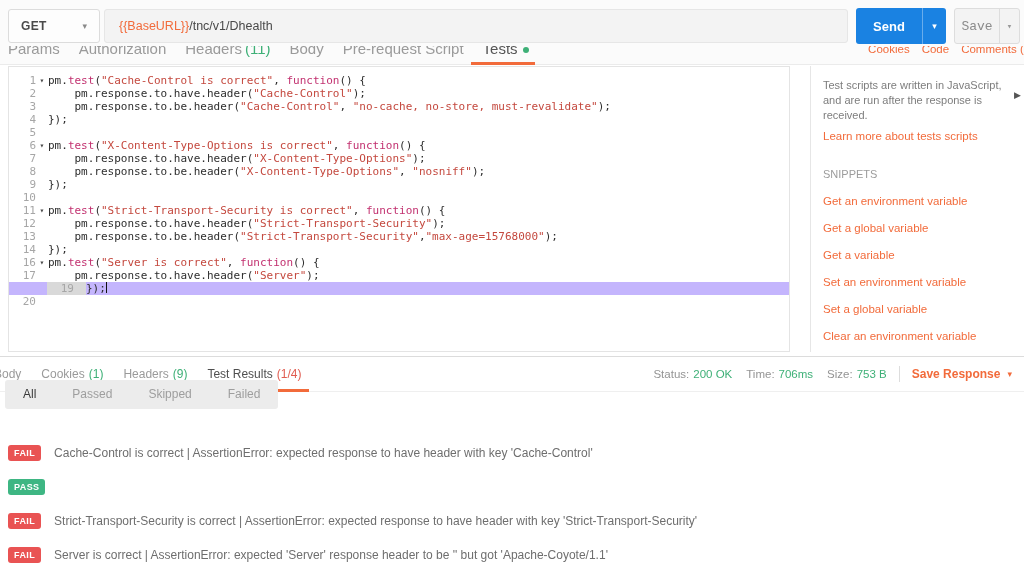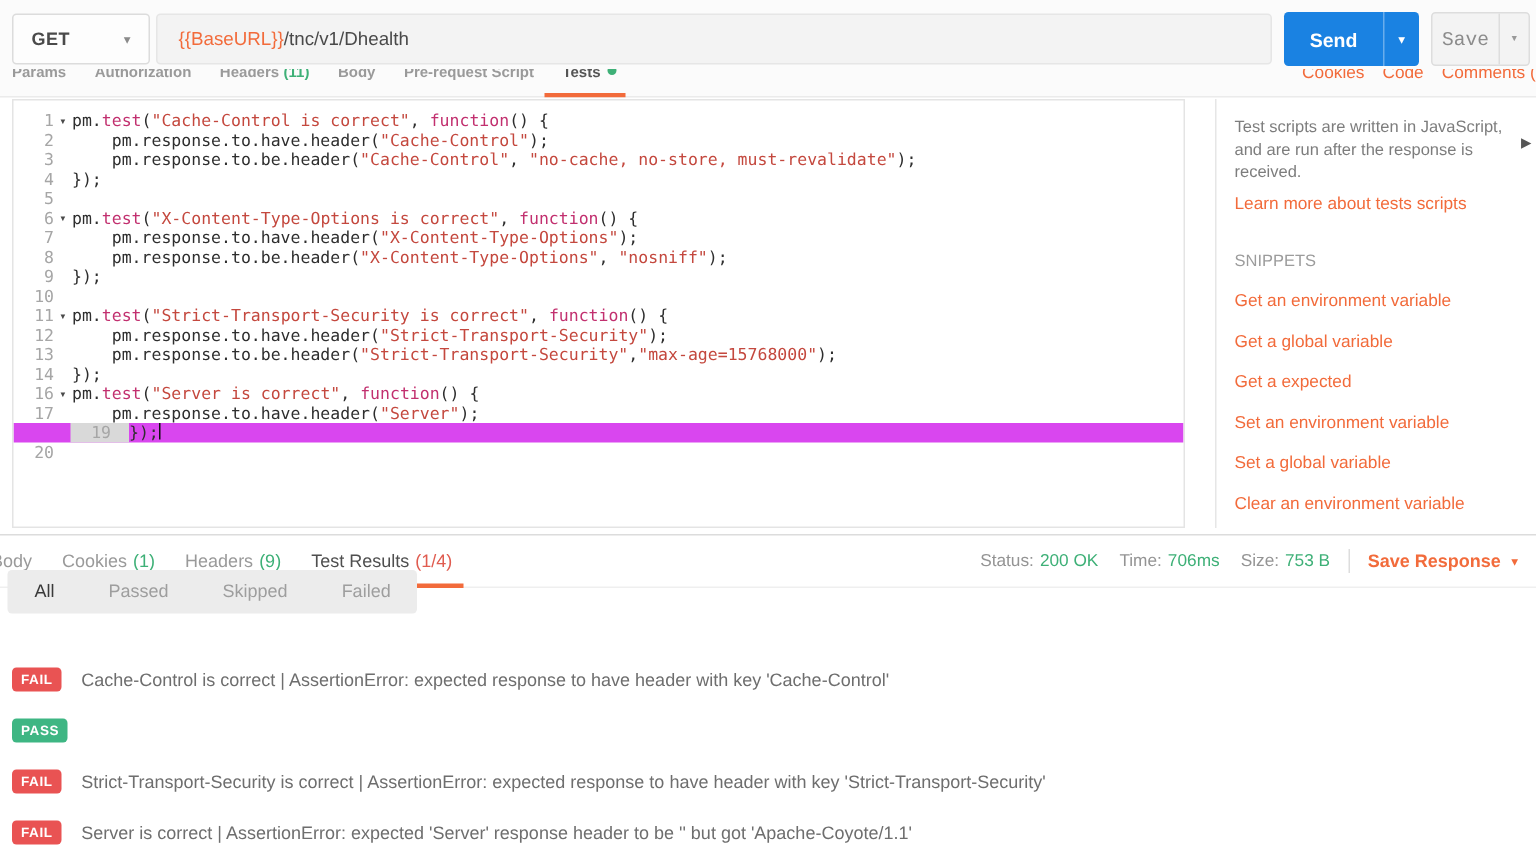--- a/index.html
+++ b/index.html
@@ -17,38 +17,38 @@
   .send-btn { position:absolute; left:856px; top:8px; width:90px; height:36px; background:#1a82e2; border-radius:3px; display:flex; color:#fff; cursor:pointer; }
   .send-btn .send-main { flex:1; display:flex; align-items:center; justify-content:center; font-size:13px; font-weight:bold; }
   .send-btn .send-caret { width:24px; border-left:1px solid rgba(255,255,255,.35); display:flex; align-items:center; justify-content:center; font-size:9px; }
   .save-btn { position:absolute; left:954px; top:8px; width:66px; height:36px; background:#f3f3f3; border:1px solid #ddd; border-radius:3px; display:flex; cursor:pointer;font-family:Liberation Mono, monospace; }
   .save-btn .save-main { flex:1; display:flex; align-items:center; justify-content:center; font-size:13px; color:#8b8b8b; }
   .save-btn .save-caret { width:20px; border-left:1px solid #ddd; display:flex; align-items:center; justify-content:center; font-size:9px; color:#999; }
 
   
   .req-tabs { position:absolute; left:0; right:-10px; top:46px; height:19px; overflow:hidden; }
   .req-row { display:flex; align-items:center; height:32px; line-height:32px; margin-top:-13px; padding-left:8px; }
-  .req-tab { position:relative; font-size:10px; color:#9a9a9a; margin-right:19px; white-space:nowrap; cursor:pointer;font-weight:bold; }
+  .req-tab { position:relative; font-size:15px; color:#9a9a9a; margin-right:19px; white-space:nowrap; cursor:pointer; }
   .req-tab .count { color:#3eb077; margin-left:3px; }
   .req-tab .dot { display:inline-block; width:6px; height:6px; border-radius:50%; background:#3eb077; margin-left:5px; vertical-align:1px; }
   .req-tab.active { color:#555; }
   .req-tab.active::after { content:""; position:absolute; left:-12px; right:-6px; bottom:0; height:3px; background:#f26b3b; }
   .req-links { margin-left:auto; display:flex; gap:12px; padding-right:0; }
   .req-link { font-size:11.5px; color:#f26b3b; white-space:nowrap; cursor:pointer; }
 
   
   .editor { position:absolute; left:8px; top:66px; width:782px; height:286px; background:#fff; border:1px solid #e4e4e4; overflow:hidden; font-family:"DejaVu Sans Mono", monospace; font-size:11px; line-height:13px; padding-top:7px; }
   .cm-line { display:flex; height:13px; white-space:pre; }
   .cm-line .g { width:39px; flex:none; display:flex; }
   .cm-line .ln { width:27px; text-align:right; color:#a6a6a6; }
   .cm-line .fold { width:12px; text-align:center; color:#4a4a4a; font-size:8px; line-height:13px; }
   .cm-line .code { flex:1; color:#2e2e2e; }
   .tok-k { color:#c2306f; }
   .tok-s { color:#c4483e; }
-  .cm-line.active { background:#d946ef;padding-left:38px; }
+  .cm-line.active { background:#c4b5fd;padding-left:38px; }
   .cm-line.active .g { background:#d9d9d9; }
   .caret-bar { display:inline-block; width:1px; height:11px; background:#111; vertical-align:-1px; }
 
   
   .sidebar { position:absolute; left:810px; top:66px; width:214px; height:286px; border-left:1px solid #e6e6e6; overflow:hidden; padding:12px 14px 0 12px; }
   .sb-desc { font-size:11px; color:#7d7d7d; line-height:15px; width:180px; }
   .sb-learn { display:inline-block; margin-top:7px; font-size:11.5px; color:#f26b3b; cursor:pointer; }
   .sb-title { margin-top:24px; font-size:11px; color:#9c9c9c; }
   .sb-snippet { display:block; margin-top:15px; font-size:11.5px; color:#f26b3b; cursor:pointer; }
   .sb-collapse { position:absolute; right:3px; top:24px; font-size:9px; color:#555; cursor:pointer; }
@@ -145,21 +145,21 @@
       <div class="cm-line"><span class="g"><span class="ln">20</span><span class="fold"></span></span><span class="code"></span></div>
     </div>
 
   <div class="sidebar">
     <div class="sb-desc">Test scripts are written in JavaScript, and are run after the response is received.</div>
     <span class="sb-learn">Learn more about tests scripts</span>
     <div class="sb-title">SNIPPETS</div>
     <div id="snippets">
         <span class="sb-snippet">Get an environment variable</span>
         <span class="sb-snippet">Get a global variable</span>
-        <span class="sb-snippet">Get a expected</span>
+        <span class="sb-snippet">Get a variable</span>
         <span class="sb-snippet">Set an environment variable</span>
         <span class="sb-snippet">Set a global variable</span>
         <span class="sb-snippet">Clear an environment variable</span>
       </div>
     <span class="sb-collapse">▶</span>
   </div>
 
   <div class="resp-toolbar">
     <div class="resp-tabs" id="resp-tabs">
         <span class="resp-tab">

